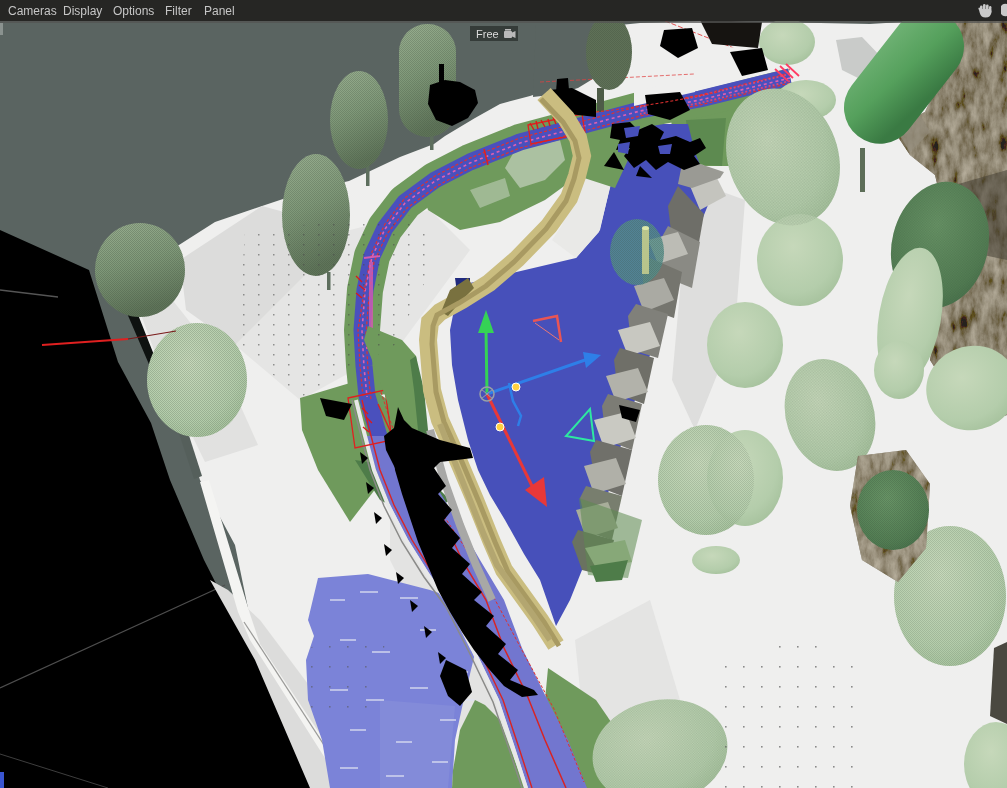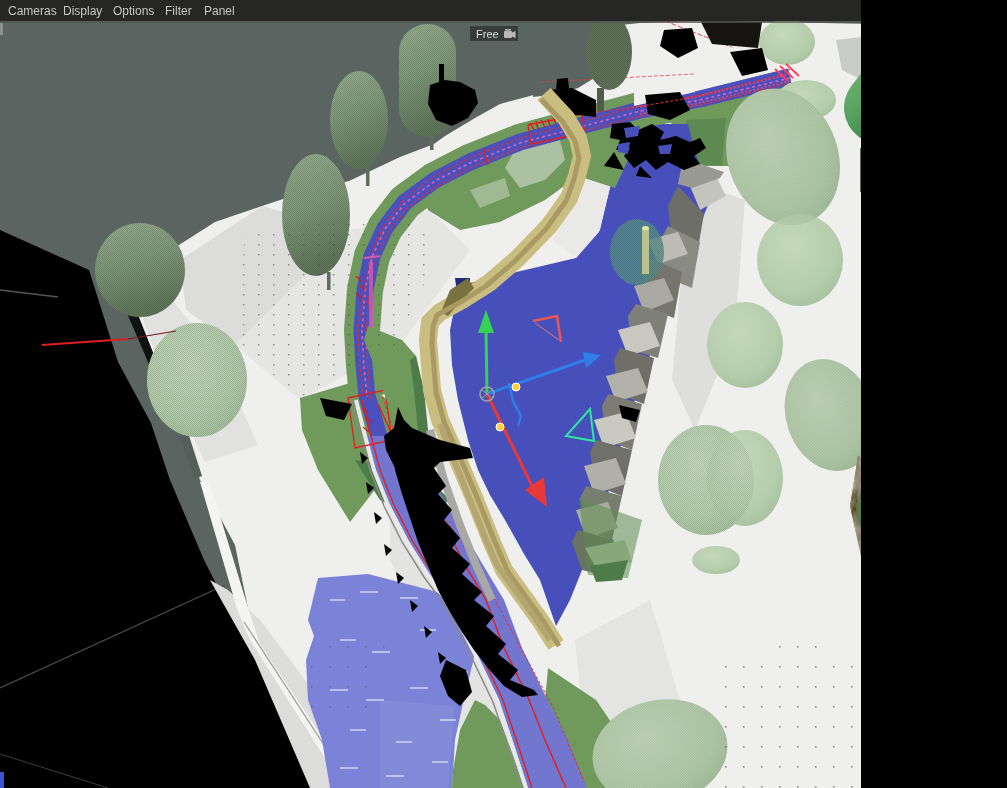--- a/index.html
+++ b/index.html
@@ -1,17 +1,17 @@
 <!DOCTYPE html>
 <html><head>
 <meta charset="utf-8">
 <style>
 html,body{margin:0;padding:0;background:#000;}
 *{font-family:"Liberation Sans",sans-serif;}
-#wrap{position:relative;width:861px;height:788px;overflow:hidden;}
+#wrap{position:relative;width:1007px;height:788px;overflow:hidden;}
 </style>
 </head>
 <body>
 <div id="wrap">
 <svg width="1007" height="788" viewBox="0 0 1007 788">
 <defs>
   <pattern id="dith" width="2" height="2" patternUnits="userSpaceOnUse">
     <rect width="1" height="1" x="0" y="0" fill="#3a4a3a" opacity="0.55"></rect>
     <rect width="1" height="1" x="1" y="1" fill="#3a4a3a" opacity="0.55"></rect>
   </pattern>

